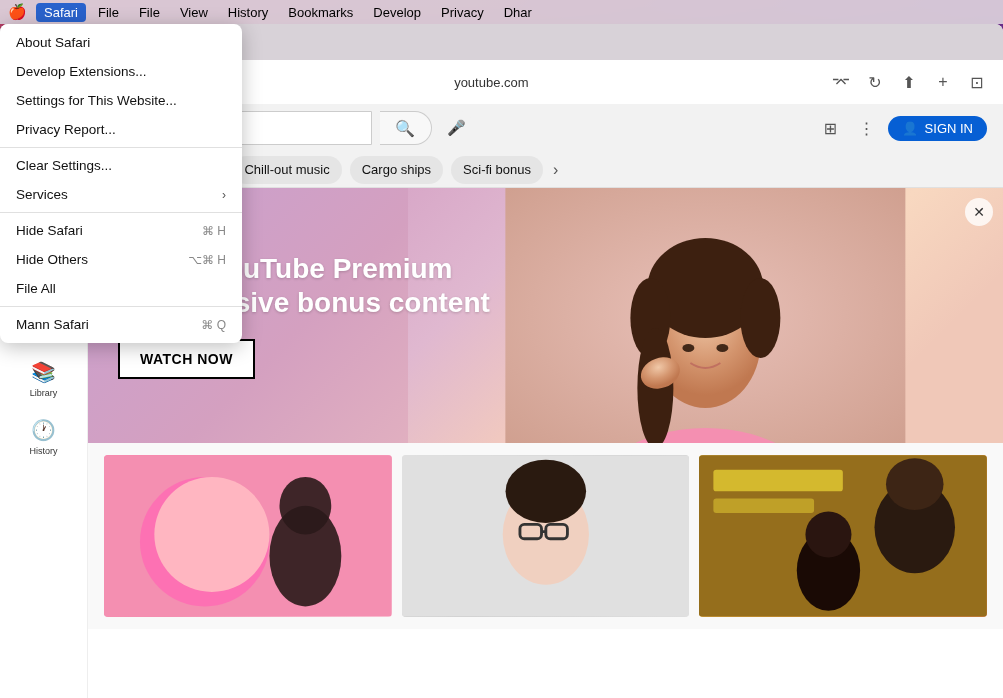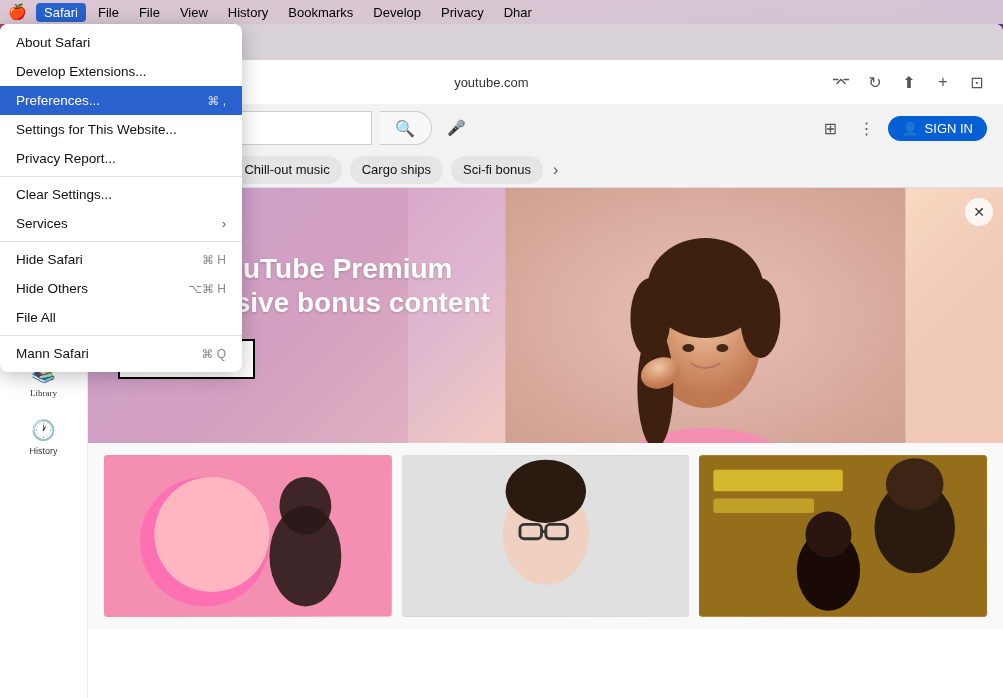--- a/index.html
+++ b/index.html
@@ -550,21 +550,21 @@
       <div class="sidebar-item-wrap">
         <div class="sidebar-item">
           <span class="sidebar-icon">📋</span>
           <span style="font-size:9px;">Subscriptions</span>
         </div>
         <div class="sidebar-dot"></div>
       </div>
       <div class="sidebar-item-wrap">
         <div class="sidebar-item">
           <span class="sidebar-icon">📚</span>
-          <span style="font-size:9px;font-family:Liberation Serif, serif;">Library</span>
+          <span style="font-size:9px;">Library</span>
         </div>
       </div>
       <div class="sidebar-item-wrap">
         <div class="sidebar-item">
           <span class="sidebar-icon">🕐</span>
           <span style="font-size:9px;">History</span>
         </div>
       </div>
     </div>
 
@@ -666,24 +666,20 @@
   <div class="dropdown-menu">
 
     <div class="menu-item">
       <span>About Safari</span>
     </div>
 
     <div class="menu-item">
       <span>Develop Extensions...</span>
     </div>
 
-    <div class="menu-item highlighted">
-      <span>Preferences...</span>
-      <span class="menu-shortcut">⌘ ,</span>
-    </div>
 
     <div class="menu-item">
       <span>Settings for This Website...</span>
     </div>
 
     <div class="menu-item">
       <span>Privacy Report...</span>
     </div>
 
     <div class="menu-separator"></div>

